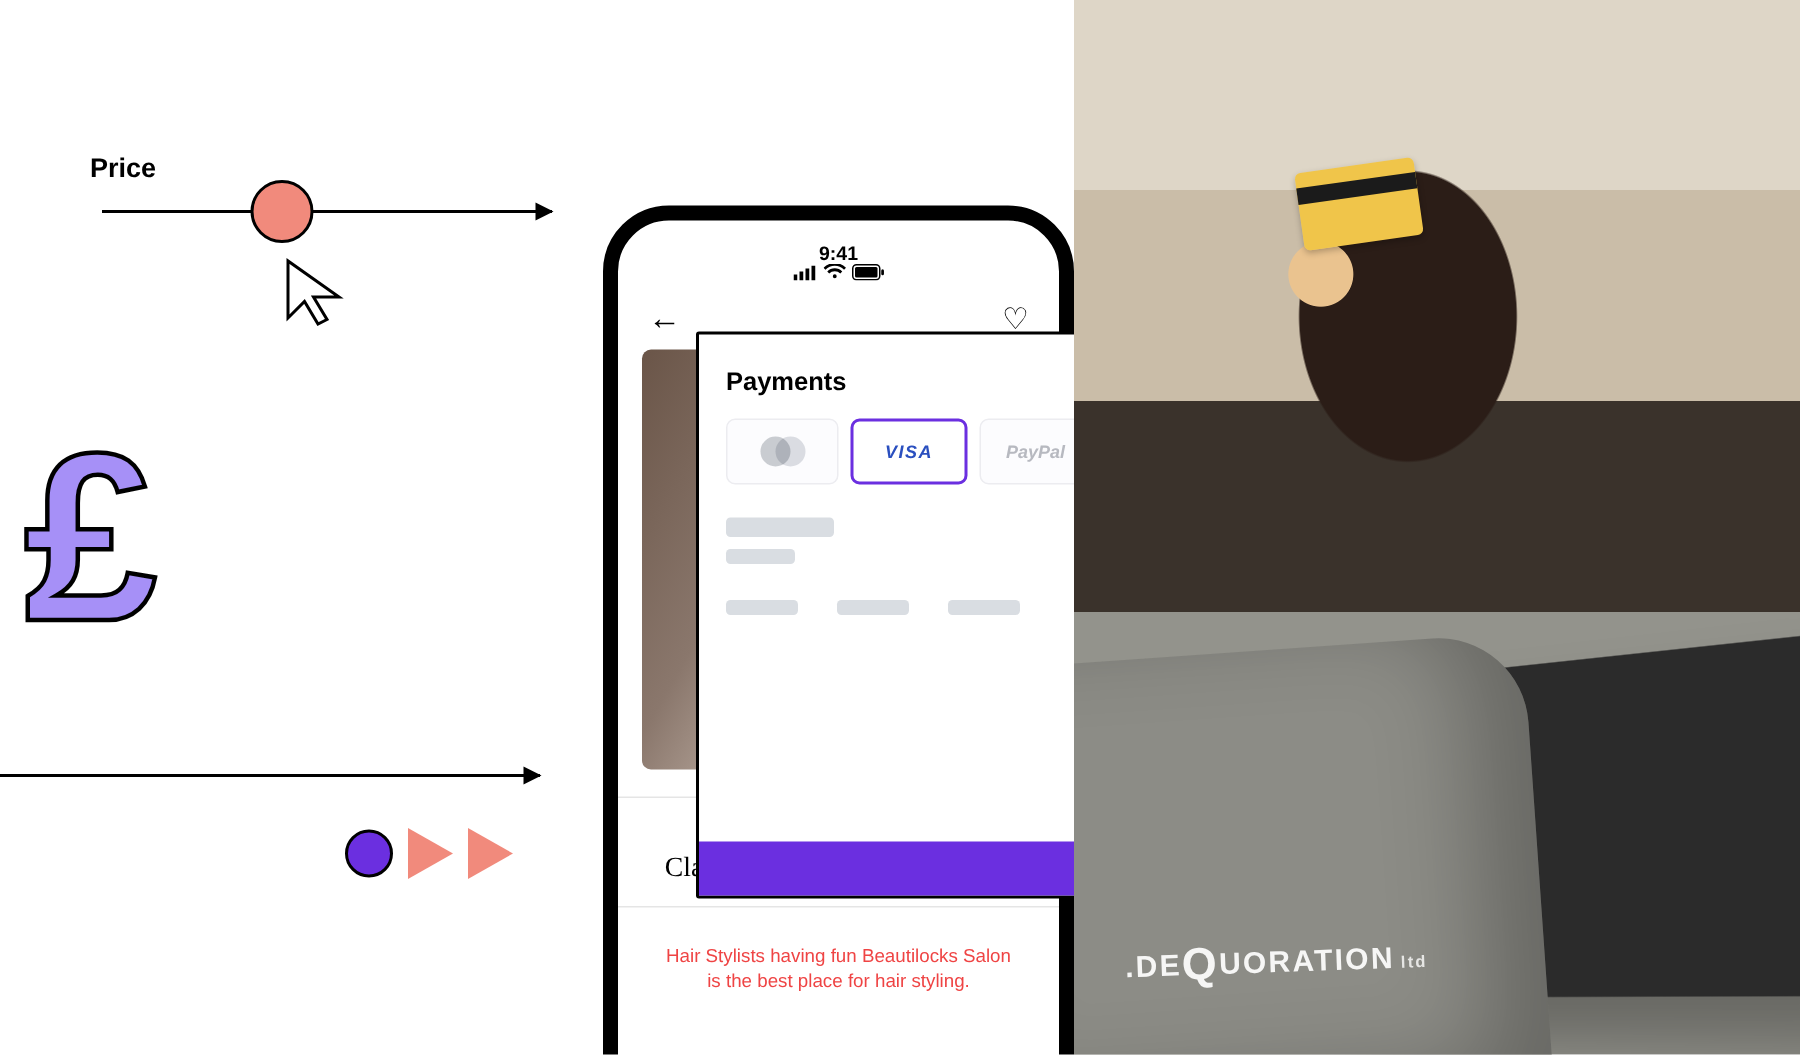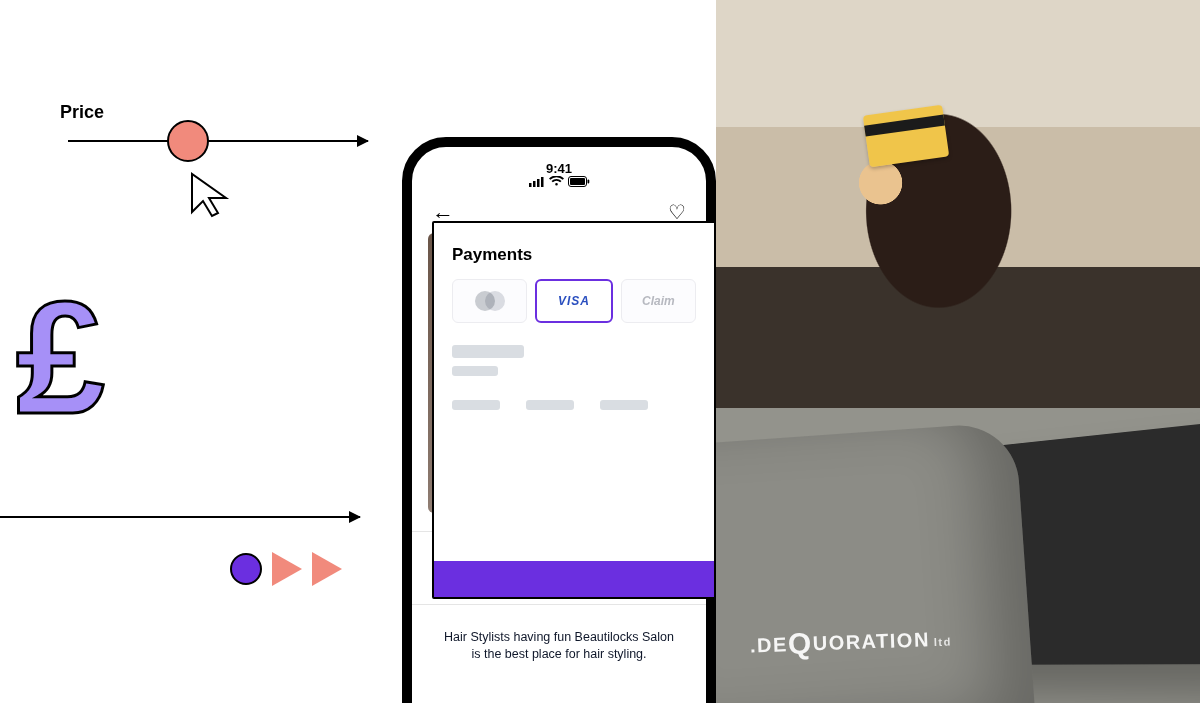--- a/index.html
+++ b/index.html
@@ -173,29 +173,29 @@
 }
 .headline {
   text-align:center;
   font-size:18.5px;
   margin-top:2px;
   font-family: Georgia, "Times New Roman", serif;
 }
 .desc {
   text-align:center;
   font-size:12.5px;
-  color:#0f172a;
+  color:#ef4444;
   padding: 14px 28px 0;
   line-height:1.35;
 }
 
 
 .payments-card {
   position: absolute;
-  left: 432px; top: 221px;
+  left: 464px; top: 221px;
   width: 284px; height: 378px;
   background:#fff;
   border: 2px solid #000;
   border-radius: 2px;
   padding: 22px 18px 0;
   display:flex;
   flex-direction:column;
 }
 .payments-title { font-weight:700; font-size:17px; margin-bottom:14px; }
 .pay-row { display:flex; gap:8px;text-align:right; }
@@ -342,21 +342,21 @@
 <div class="payments-card">
   <div class="payments-title">Payments</div>
   <div class="pay-row">
     <div class="pay-opt">
       <span class="mc"></span>
     </div>
     <div class="pay-opt selected">
       <span style="font-style:italic;">VISA</span>
     </div>
     <div class="pay-opt">
-      <span style="font-style:italic;">Claim</span>
+      <span style="font-style:italic;">PayPal</span>
     </div>
   </div>
   <div class="skeleton">
     <div class="sk-line w1"></div>
     <div class="sk-line w2"></div>
     <div class="sk-row">
       <div class="sk-line"></div>
       <div class="sk-line"></div>
       <div class="sk-line"></div>
     </div>

